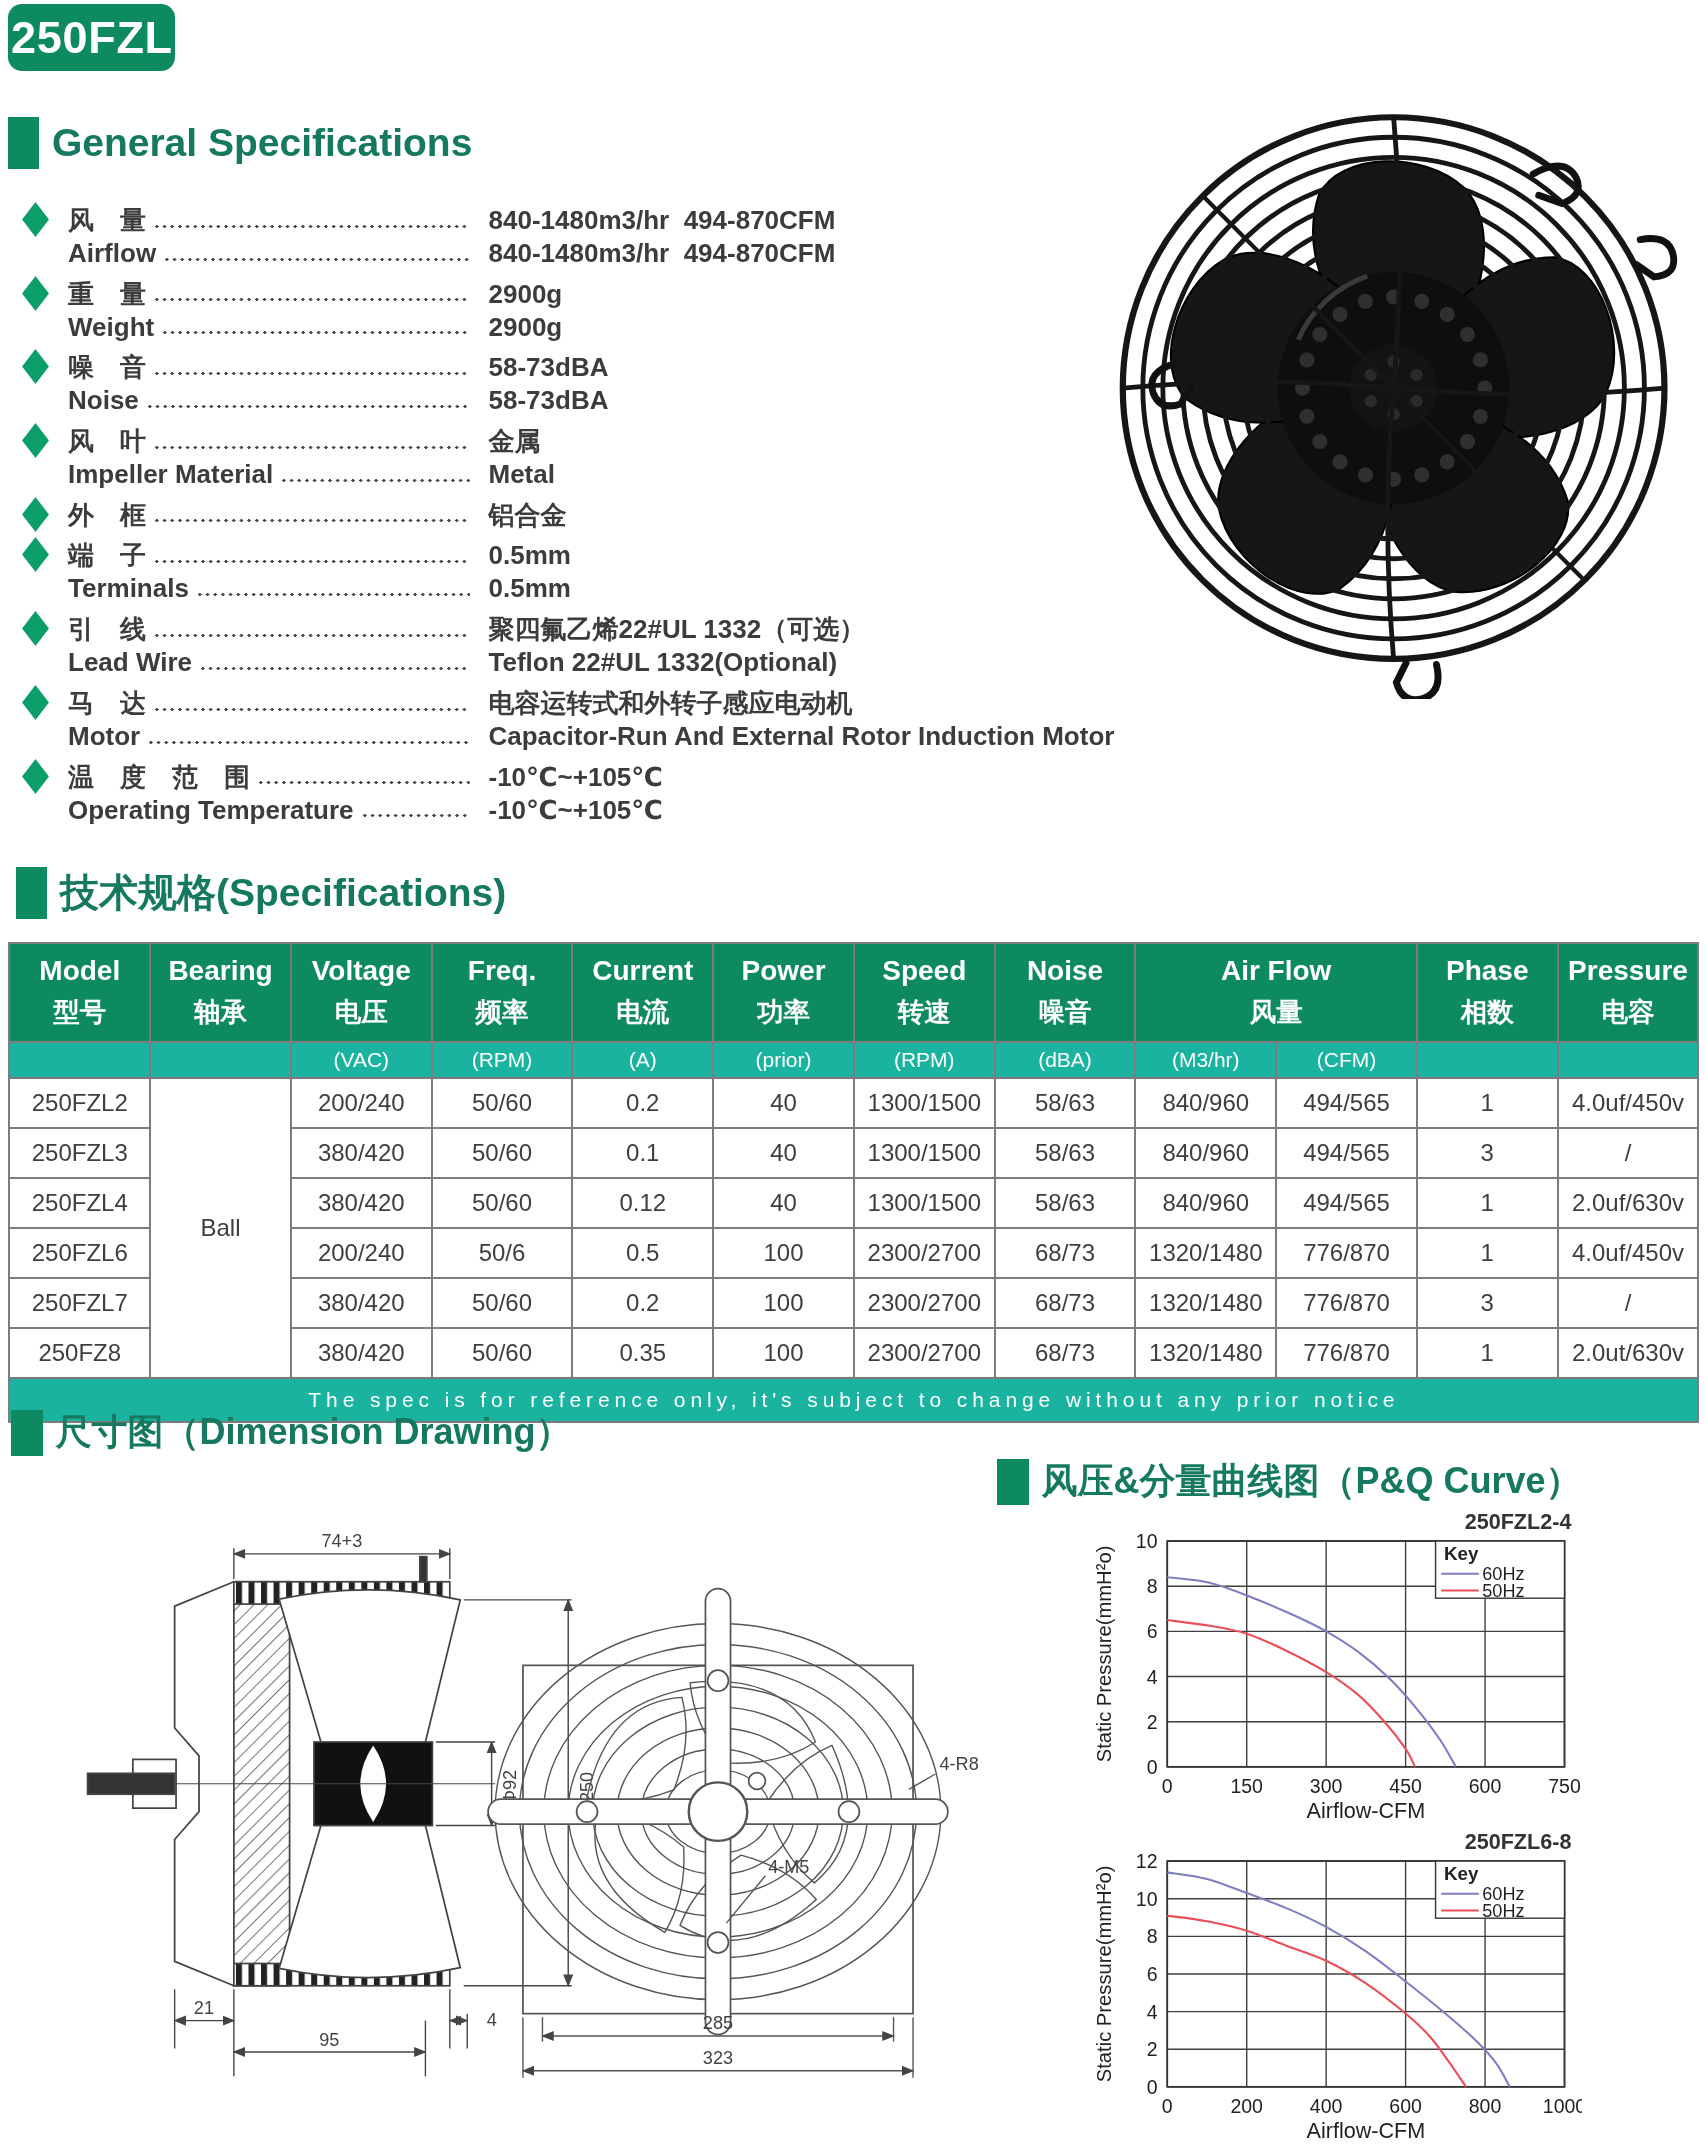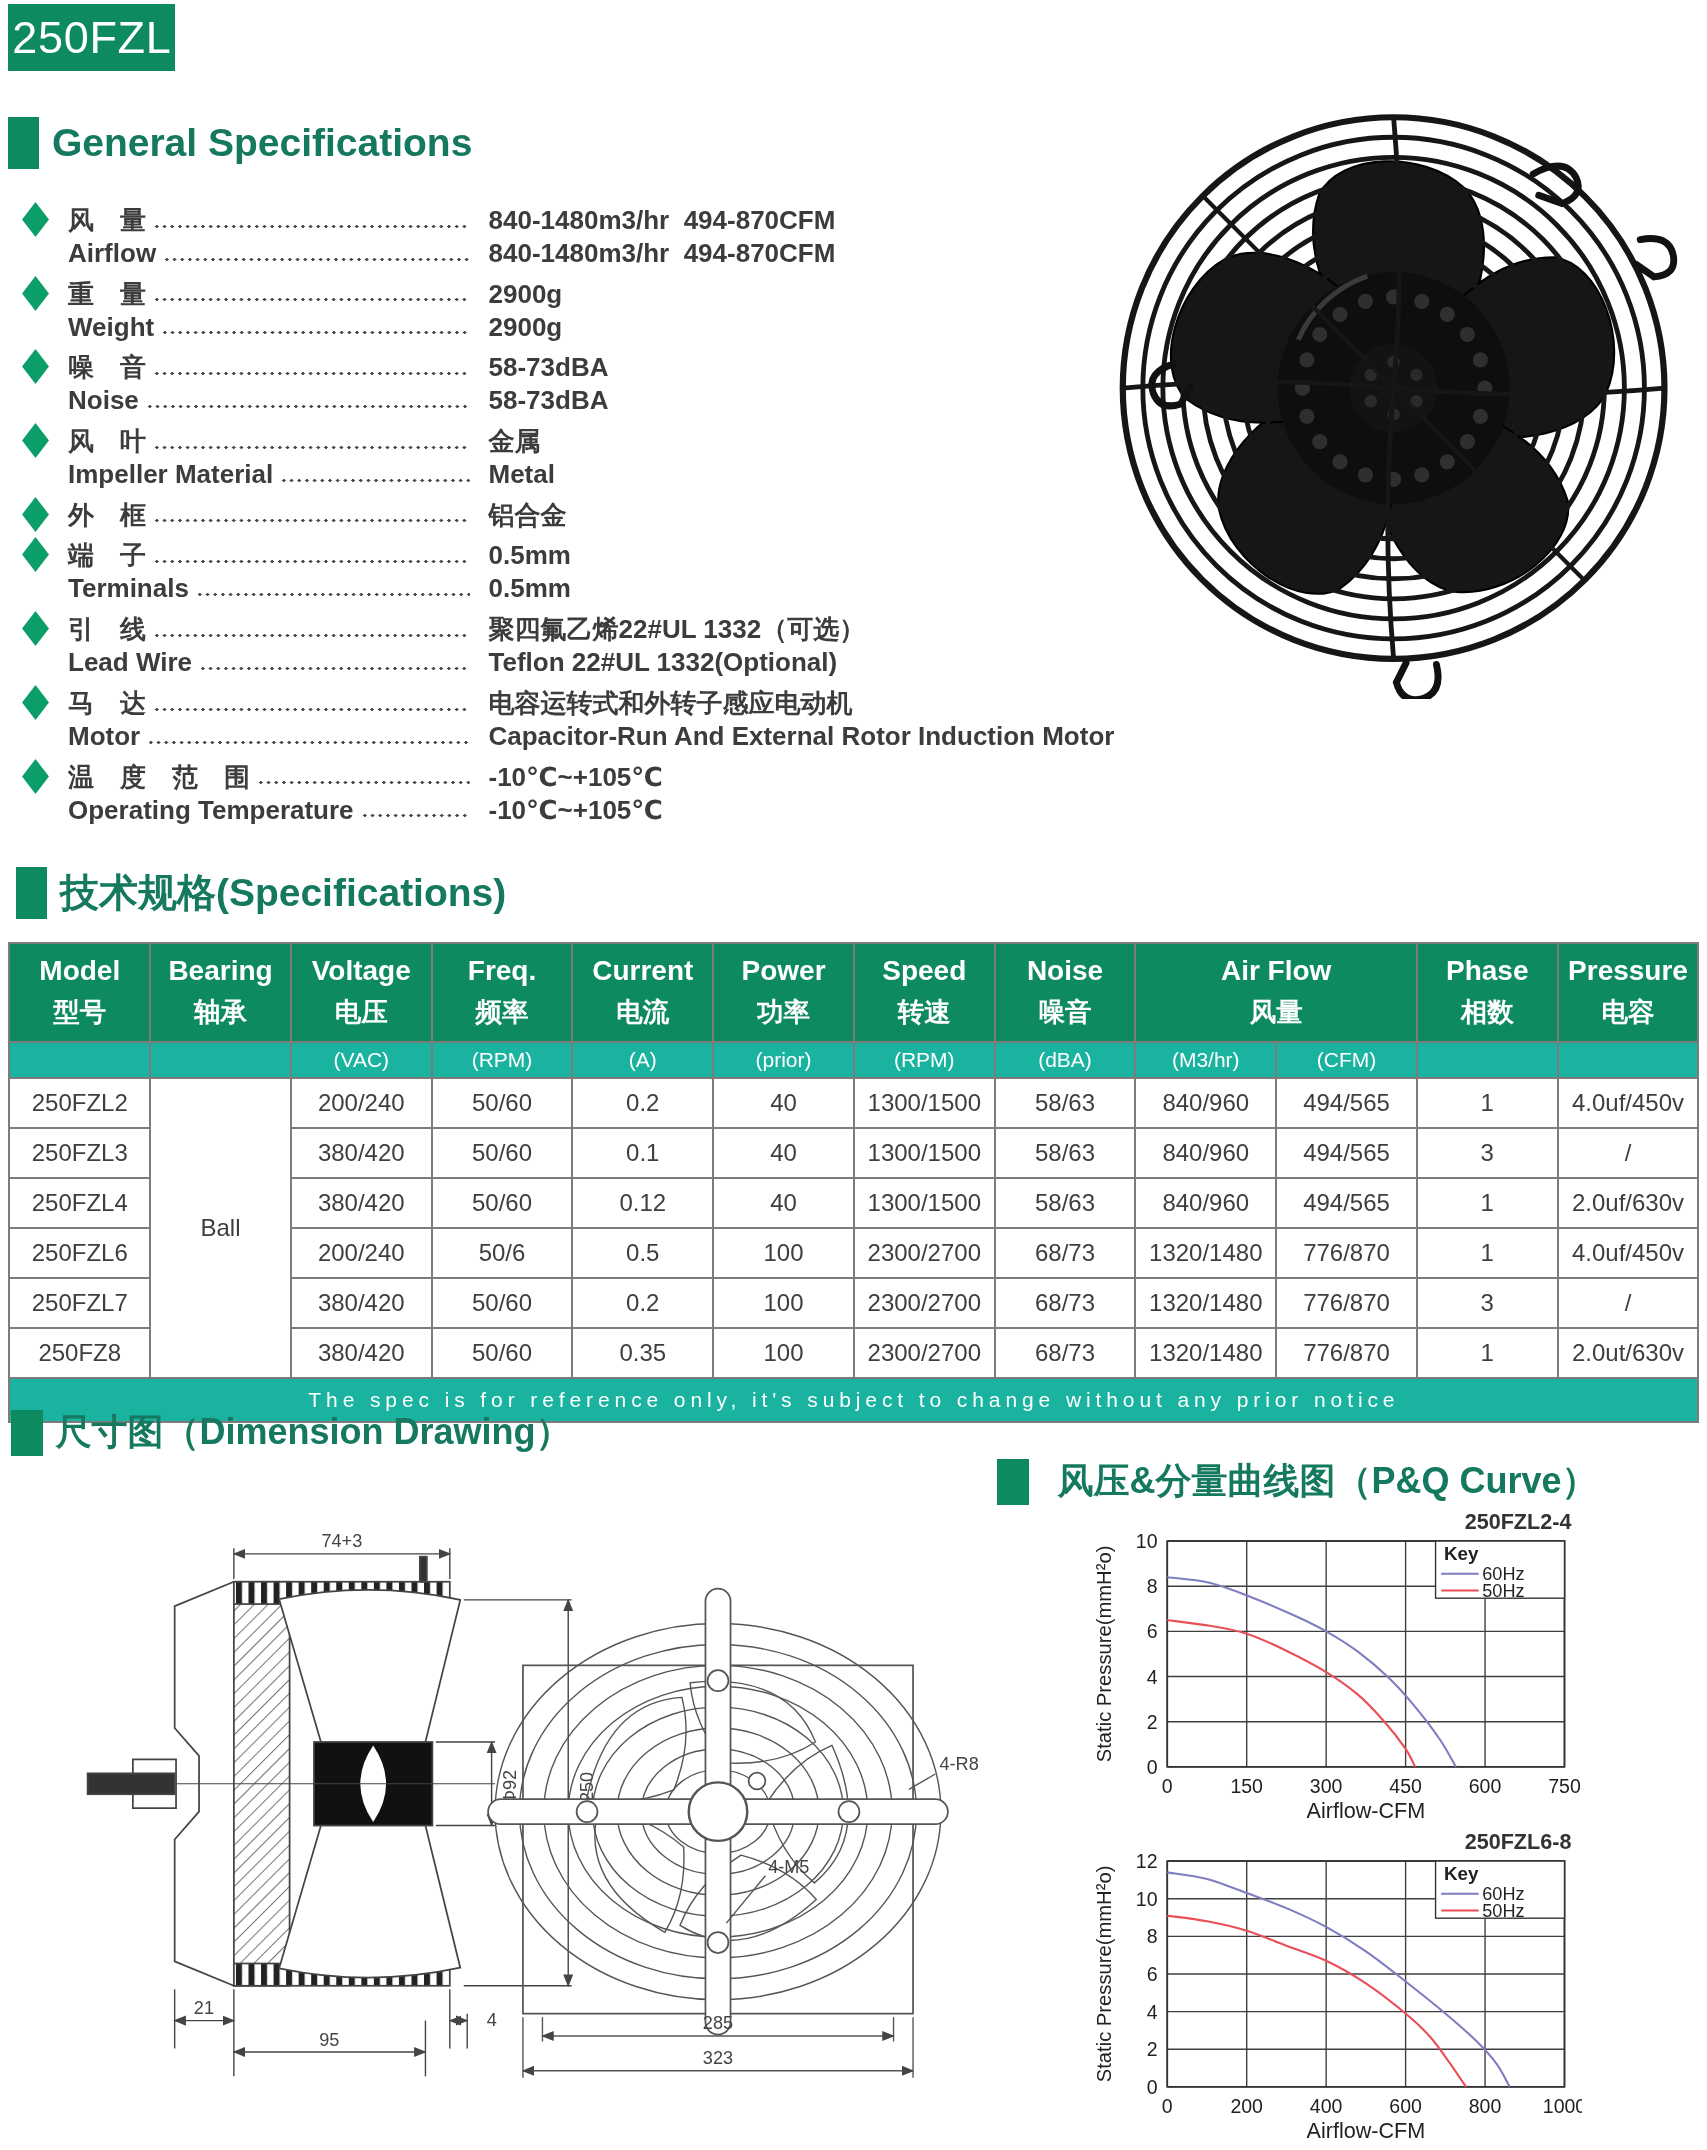--- a/index.html
+++ b/index.html
@@ -5,21 +5,21 @@
   :root{
     --green:#0e8a61; --teal:#1ab3a0; --hdtxt:#15795f;
     --border:#7c7c7c; --ink:#3c3c3c;
   }
   *{margin:0;padding:0;box-sizing:border-box;}
   body{background:#ffffff;font-family:"Liberation Sans","DejaVu Sans",sans-serif;}
   .page{position:relative;width:1707px;height:2151px;background:#fff;overflow:hidden;}
 
   
   .title-box{position:absolute;left:8.4px;top:4.2px;width:167px;height:67px;background:var(--green);
-    color:#fff;font-size:45px;font-weight:normal;display:flex;align-items:center;justify-content:center;letter-spacing:0.7px;}
+    color:#fff;font-size:45px;font-weight:bold;display:flex;align-items:center;justify-content:center;letter-spacing:0.7px;border-radius:14px;}
 
   
   .sec-head{position:absolute;display:flex;align-items:center;}
   .sec-head .sq{width:31px;height:52px;background:var(--green);margin-right:12.5px;flex:0 0 auto;}
   .sec-head .txt{color:var(--hdtxt);font-weight:bold;font-size:39px;white-space:nowrap;}
   .sec-head.small .sq{width:32px;height:46px;}
   .sec-head.small .txt{font-size:36px;}
 
   
   .spec-list{position:absolute;left:25px;top:203px;width:1045px;}
@@ -452,21 +452,21 @@
             <td colspan="12">The spec is for reference only, it's subject to change without any prior notice</td>
           </tr>
         </tfoot>
       </table>
   </div>
 
   <div class="sec-head small" style="left:11px;top:1408px;">
     <span class="sq"></span>
     <span class="txt">尺寸图（Dimension Drawing）</span>
   </div>
-  <div class="sec-head small" style="left:997px;top:1457px;gap:16px;">
+  <div class="sec-head small" style="left:997px;top:1457px;">
     <span class="sq"></span>
     <span class="txt">风压&amp;分量曲线图（P&amp;Q Curve）</span>
   </div>
 
   <svg class="dim-svg" viewBox="0 0 1370 880">
     <defs>
       <marker id="arr" viewBox="0 0 10 10" refX="9" refY="5" markerWidth="9" markerHeight="9" orient="auto-start-reverse">
         <path d="M0,1 L10,5 L0,9 Z" fill="#444"></path>
       </marker>
       <pattern id="hatch" width="14" height="14" patternTransform="rotate(45)" patternUnits="userSpaceOnUse">

